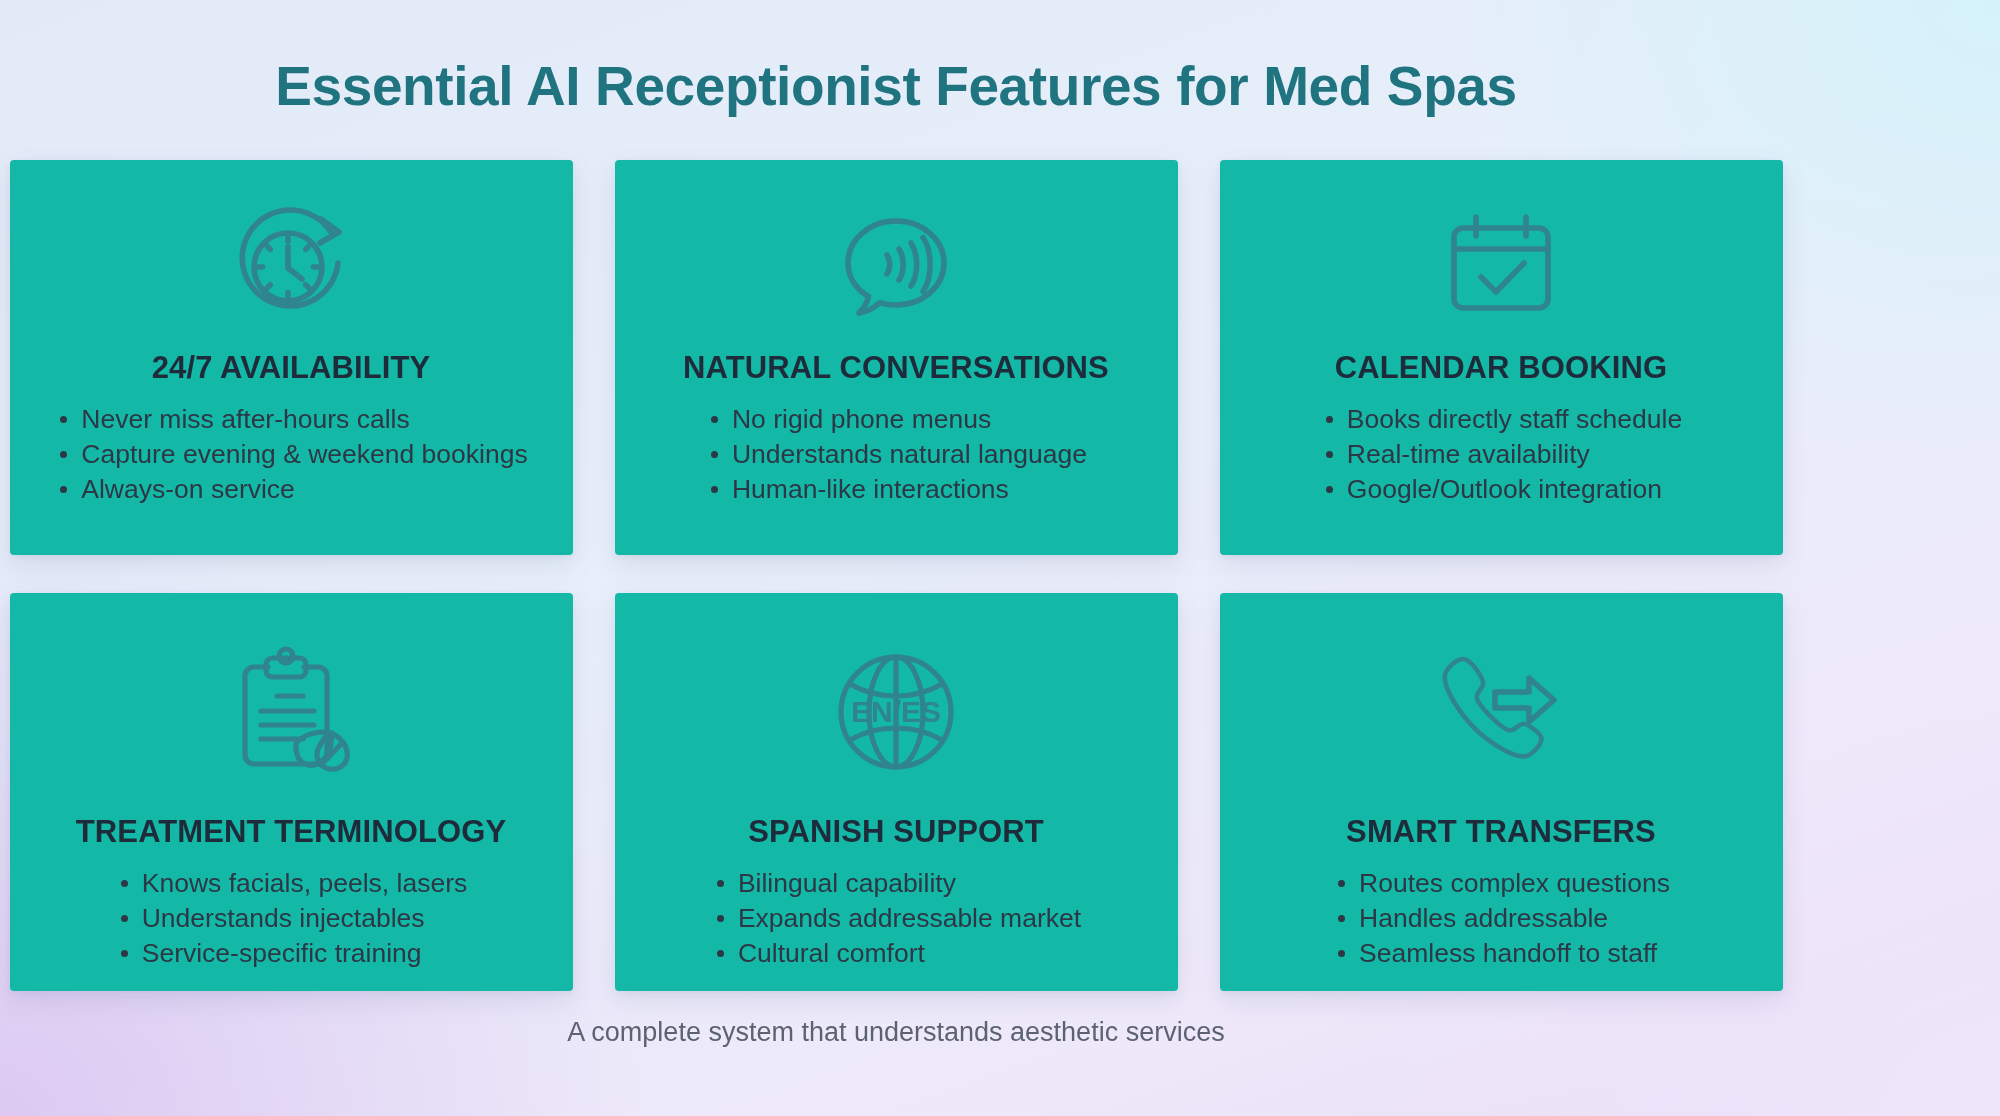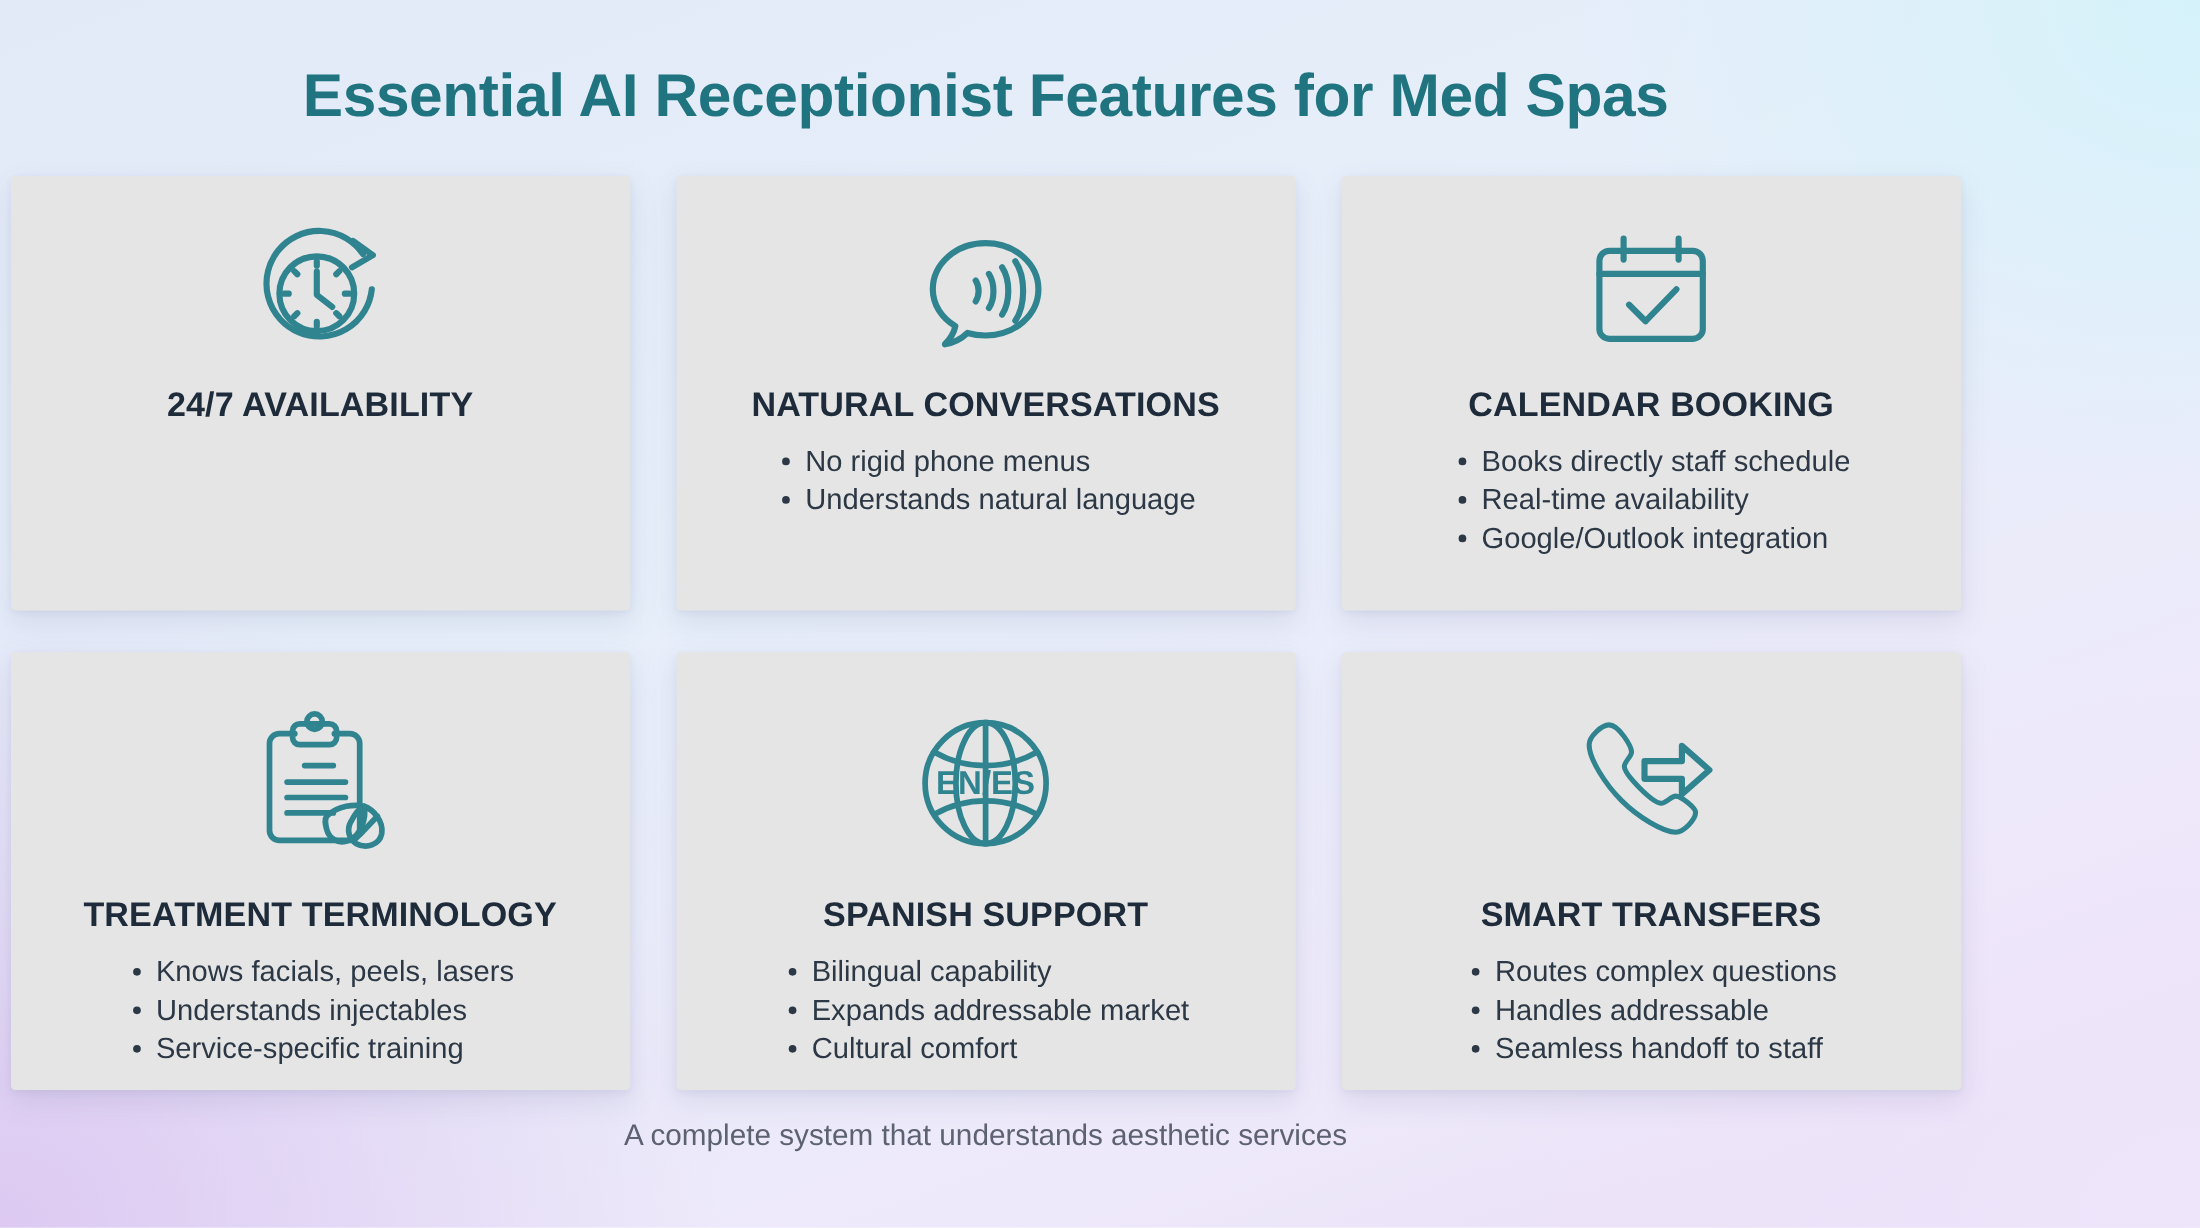--- a/index.html
+++ b/index.html
@@ -43,21 +43,21 @@
   .grid {
     margin-top: 43px;
     display: grid;
     grid-template-columns: repeat(3, 563px);
     grid-template-rows: 395px 398px;
     column-gap: 42px;
     row-gap: 38px;
   }
 
   .card {
-    background: #e5e5e5;
+    background: #14b8a6;
     border-radius: 4px;
     box-shadow: 0 10px 26px rgba(86, 96, 140, 0.13), 0 2px 6px rgba(86,96,140,0.07);
     display: flex;
     flex-direction: column;
     align-items: center;
     padding-top: 32px;
     overflow: hidden;
   }
 
   .card-icon {
@@ -130,38 +130,44 @@
         <svg width="130" height="130" viewBox="0 0 130 130" fill="none" stroke="#2f8490" stroke-width="5.6" stroke-linecap="round" stroke-linejoin="round">
           <path d="M104 30 A48 48 0 1 0 112 62"></path>
           <path d="M95 18 L113 31 L94 42"></path>
           <circle cx="62" cy="66" r="34"></circle>
           <path d="M62 46 L62 67 L76 78"></path>
           <path d="M62 36.5 L62 40.5 M62 91.5 L62 95.5 M32.5 66 L36.5 66 M87.5 66 L91.5 66"></path>
           <path d="M41.5 45.5 L44.3 48.3 M79.7 83.7 L82.5 86.5 M41.5 86.5 L44.3 83.7 M79.7 48.3 L82.5 45.5"></path>
         </svg>
       </div>
       <div class="card-title">24/7 AVAILABILITY</div>
+      <ul class="bullets">
+        <li>Never miss after-hours calls</li>
+        <li>Capture evening &amp; weekend bookings</li>
+        <li>Always-on service</li>
+      </ul>
     </div>
 
     <div class="card top">
       <div class="card-icon">
         <svg width="130" height="130" viewBox="0 0 130 130" fill="none" stroke="#2f8490" stroke-width="5.6" stroke-linecap="round" stroke-linejoin="round">
           <path d="M65 20 C92 20 113 39 113 62 C113 85 92 104 65 104 C59 104 53.5 103.2 48.5 101.7
                    C44 106 37 110.5 28 112 C33.5 106.5 36.5 100.5 37.5 95.5
                    C25 88 17 76 17 62 C17 39 38 20 65 20 Z"></path>
           <path d="M56 54 C59.5 59.5 59.5 67.5 56 73"></path>
           <path d="M68 48 C73.5 56.5 73.5 71 68 79"></path>
           <path d="M80 42 C87.5 53.5 87.5 73.5 80 85"></path>
           <path d="M92 36.5 C101.5 50.5 101.5 76.5 92 90.5"></path>
         </svg>
       </div>
       <div class="card-title">NATURAL CONVERSATIONS</div>
       <ul class="bullets">
         <li>No rigid phone menus</li>
         <li>Understands natural language</li>
+        <li>Human-like interactions</li>
       </ul>
     </div>
 
     <div class="card top">
       <div class="card-icon">
         <svg width="130" height="130" viewBox="0 0 130 130" fill="none" stroke="#2f8490" stroke-width="5.6" stroke-linecap="round" stroke-linejoin="round">
           <rect x="18" y="27" width="94" height="80" rx="9"></rect>
           <path d="M18 48 L112 48"></path>
           <path d="M40 16 L40 35 M90 16 L90 35"></path>
           <path d="M45 76 L60 91 L88 62"></path>

